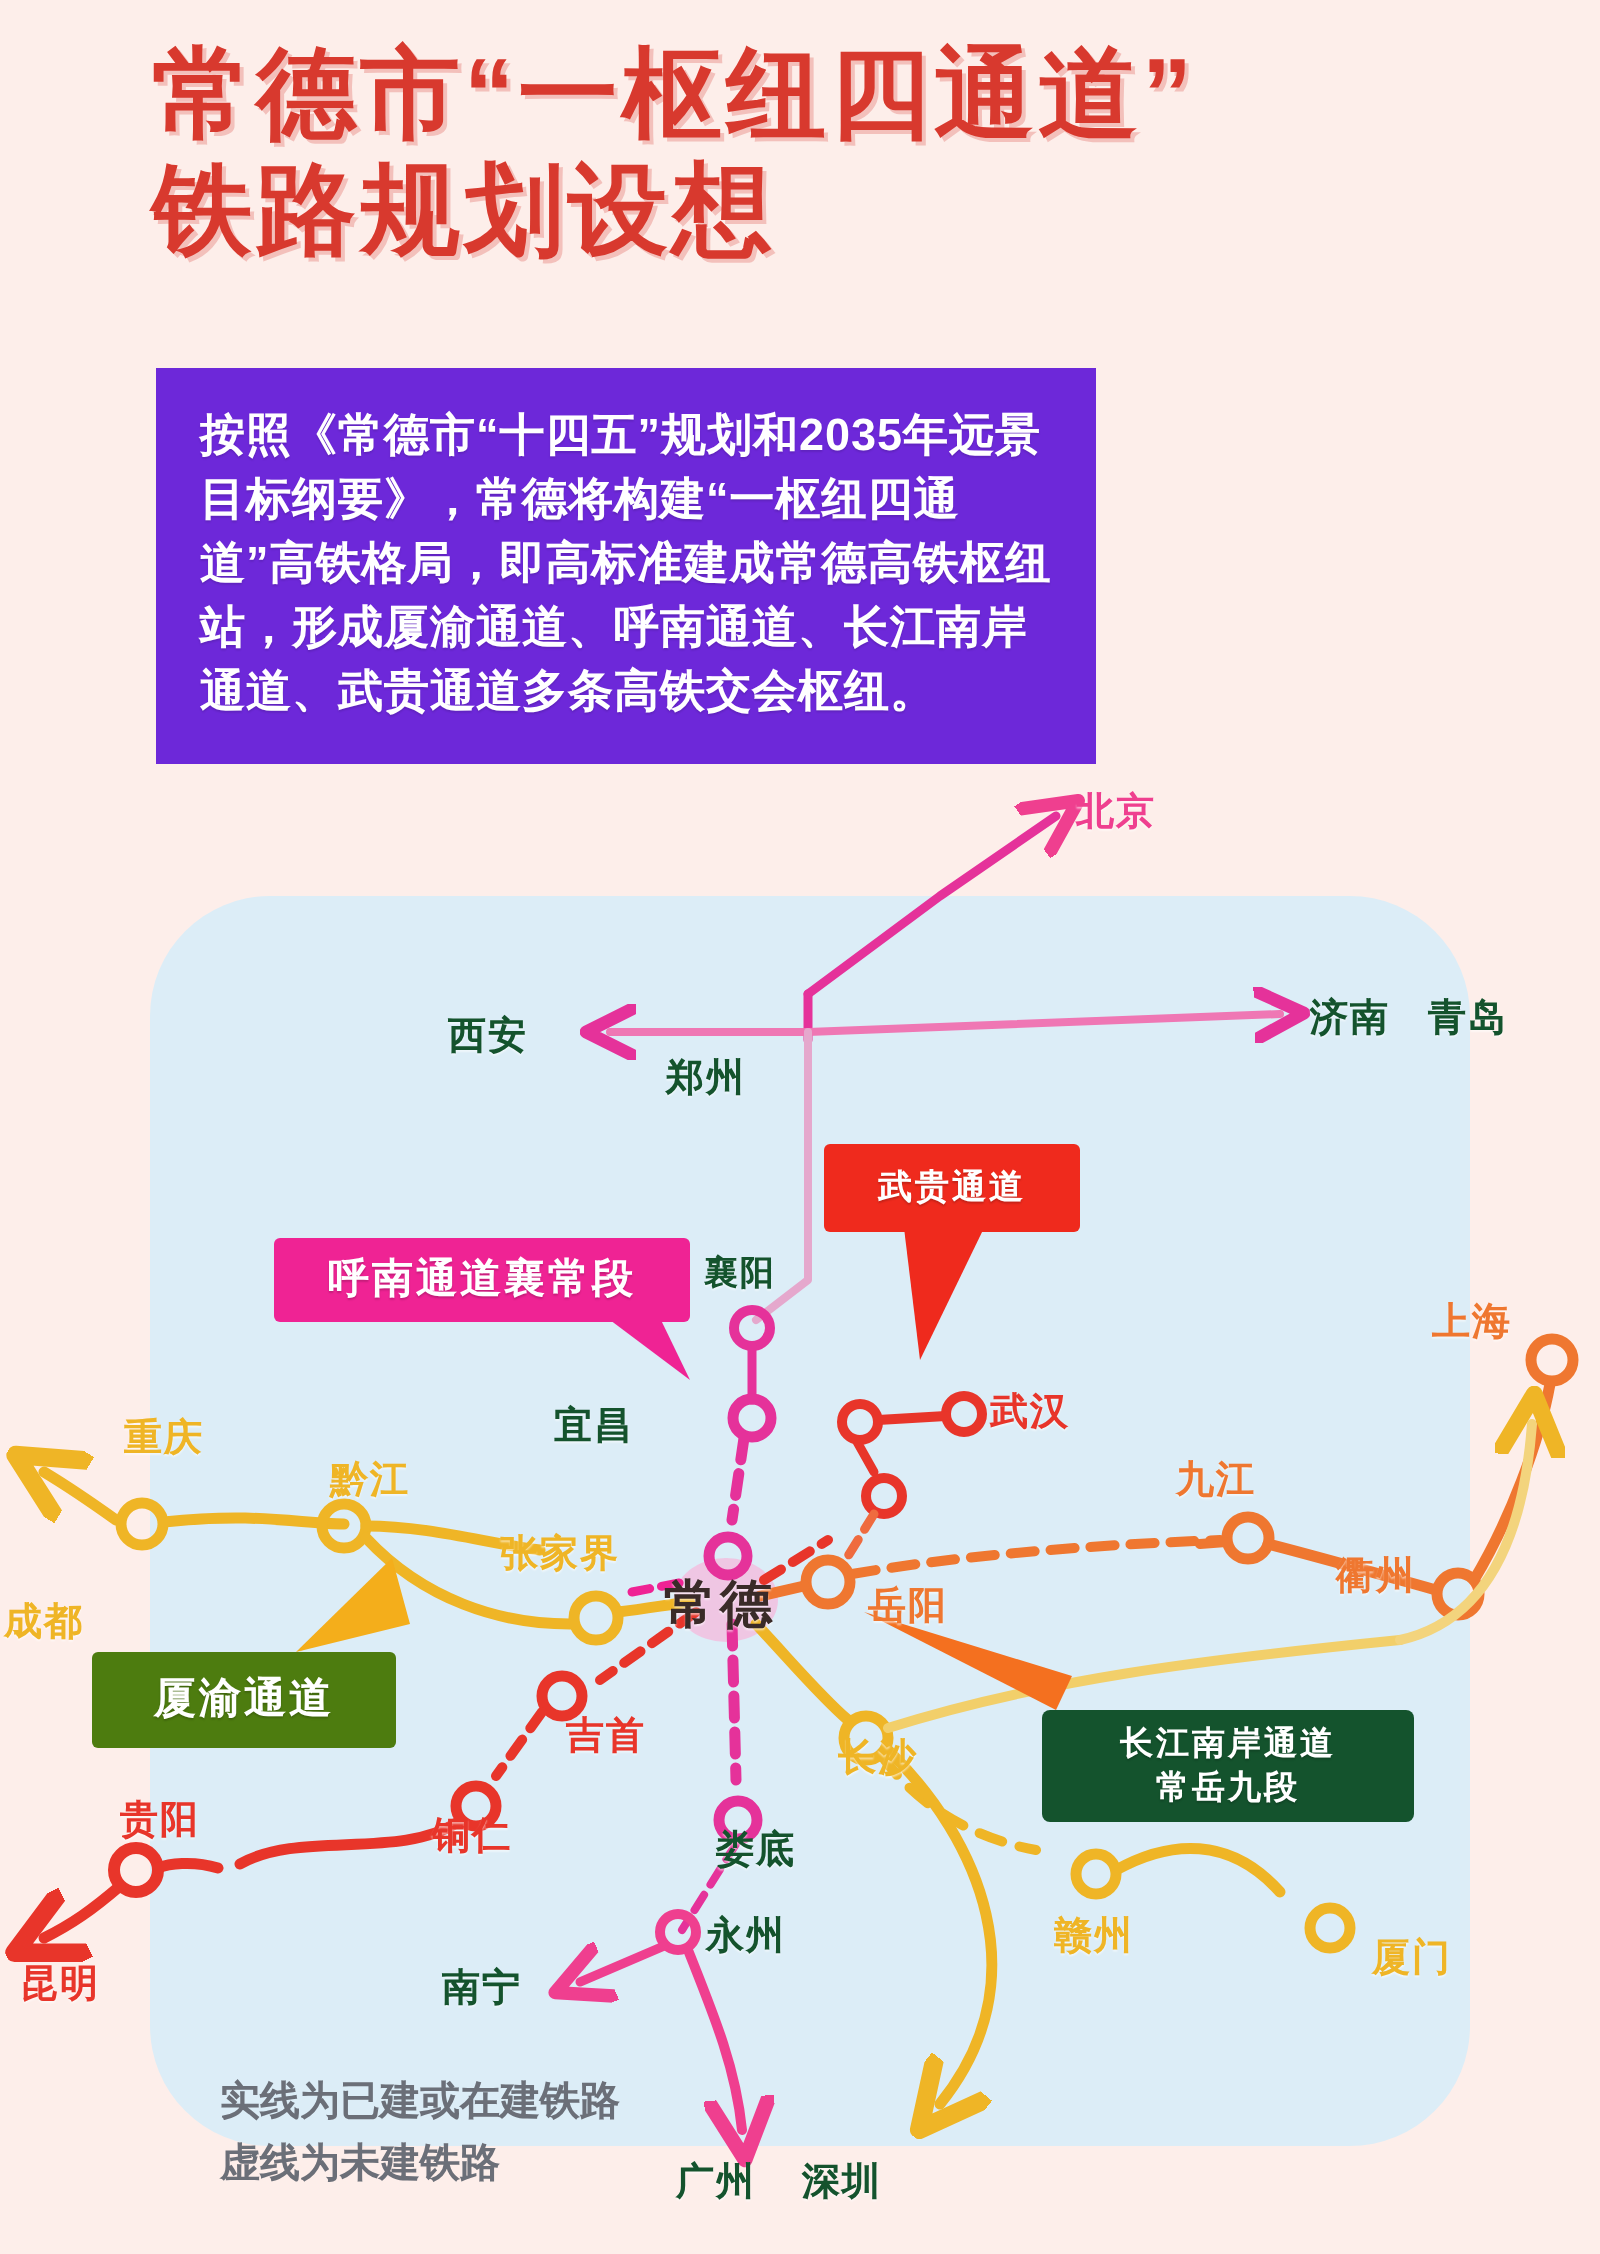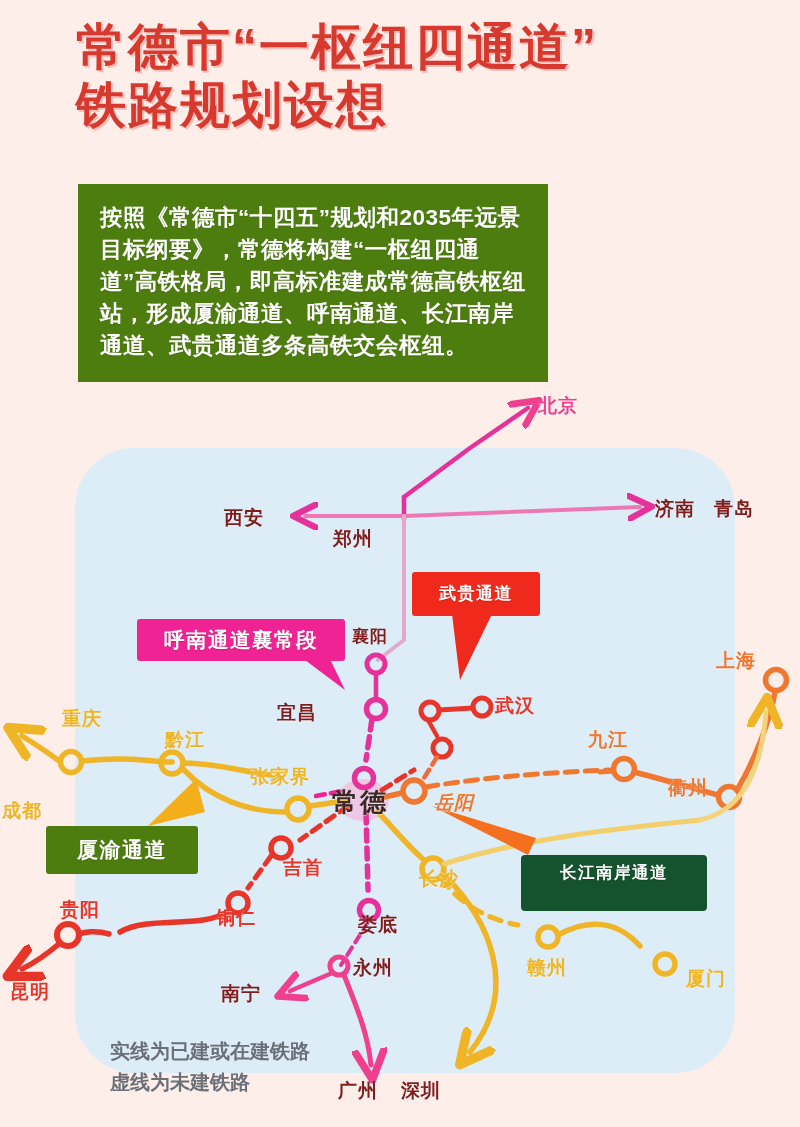--- a/index.html
+++ b/index.html
@@ -16,21 +16,21 @@
     position:absolute;left:76px;top:18px;width:640px;
     font-size:50px;font-weight:bold;line-height:1.16;
     color:#d8392e;letter-spacing:2px;
     text-shadow:2px 2px 0 rgba(216,57,46,.25);
   }
   .title .l2{display:block;}
 
   
   .desc-box{
     position:absolute;left:78px;top:184px;width:470px;
-    background:#4d7c0f;color:#fff;
+    background:#6d28d9;color:#fff;
     padding:18px 22px 20px 22px;
     box-sizing:border-box;
     font-size:22.5px;line-height:1.42;font-weight:bold;
     letter-spacing:.5px;
     text-shadow:0 1px 1px rgba(0,0,0,.12);
   }
 
   
   .map-panel{
     position:absolute;left:75px;top:448px;width:660px;height:625px;
@@ -38,21 +38,21 @@
   }
   .map-svg{position:absolute;left:0;top:0;width:800px;height:1127px;pointer-events:none;}
 
   
   .city{
     position:absolute;font-weight:bold;white-space:nowrap;
     font-size:19px;letter-spacing:1px;
     text-shadow:0 1px 1px rgba(255,255,255,.55);
   }
   .c-pink{color:#ef3f8f;}
-  .c-magenta{color:#7f1d1d;}
+  .c-magenta{color:#14532d;}
   .c-red{color:#e8352a;}
   .c-orange{color:#ef7730;}
   .c-yellow{color:#efb526;}
   .c-hub{color:#3a2b28;font-size:26px;letter-spacing:2px;}
 
   
   .ribbon{
     position:absolute;color:#fff;font-weight:bold;
     letter-spacing:1.5px;text-align:center;
     box-sizing:border-box;
@@ -223,34 +223,35 @@
 
       <path d="M528 855 L432 806 L536 838 Z" fill="#f4701f" stroke="none"></path>
     </g>
   </svg>
 
   <div class="ribbon ribbon-wugui">武贵通道</div>
   <div class="ribbon ribbon-hunan">呼南通道襄常段</div>
   <div class="ribbon ribbon-xiayu">厦渝通道</div>
   <div class="ribbon ribbon-changjiang">
     <span>长江南岸通道</span>
+    <span class="r2">常岳九段</span>
   </div>
 
   <div class="city c-pink" style="left:538px;top:393px;">北京</div>
   <div class="city c-magenta" style="left:224px;top:505px;">西安</div>
   <div class="city c-magenta" style="left:333px;top:526px;">郑州</div>
   <div class="city c-magenta" style="left:655px;top:496px;">济南</div>
   <div class="city c-magenta" style="left:714px;top:496px;">青岛</div>
   <div class="city c-magenta" style="left:352px;top:625px;font-size:17px;">襄阳</div>
   <div class="city c-magenta" style="left:277px;top:700px;">宜昌</div>
   <div class="city c-red" style="left:495px;top:693px;">武汉</div>
   <div class="city c-orange" style="left:588px;top:727px;">九江</div>
   <div class="city c-orange" style="left:716px;top:648px;">上海</div>
   <div class="city c-orange" style="left:668px;top:775px;">衢州</div>
-  <div class="city c-orange" style="left:434px;top:790px;font-style:italic;">岳阳</div>
+  <div class="city c-orange" style="left:434px;top:790px;">岳阳</div>
   <div class="city c-yellow" style="left:62px;top:706px;">重庆</div>
   <div class="city c-yellow" style="left:165px;top:727px;">黔江</div>
   <div class="city c-yellow" style="left:2px;top:798px;">成都</div>
   <div class="city c-yellow" style="left:250px;top:764px;">张家界</div>
   <div class="city c-red" style="left:283px;top:855px;">吉首</div>
   <div class="city c-red" style="left:216px;top:905px;">铜仁</div>
   <div class="city c-red" style="left:60px;top:897px;">贵阳</div>
   <div class="city c-red" style="left:10px;top:979px;">昆明</div>
   <div class="city c-yellow" style="left:419px;top:866px;">长沙</div>
   <div class="city c-magenta" style="left:358px;top:912px;">娄底</div>

